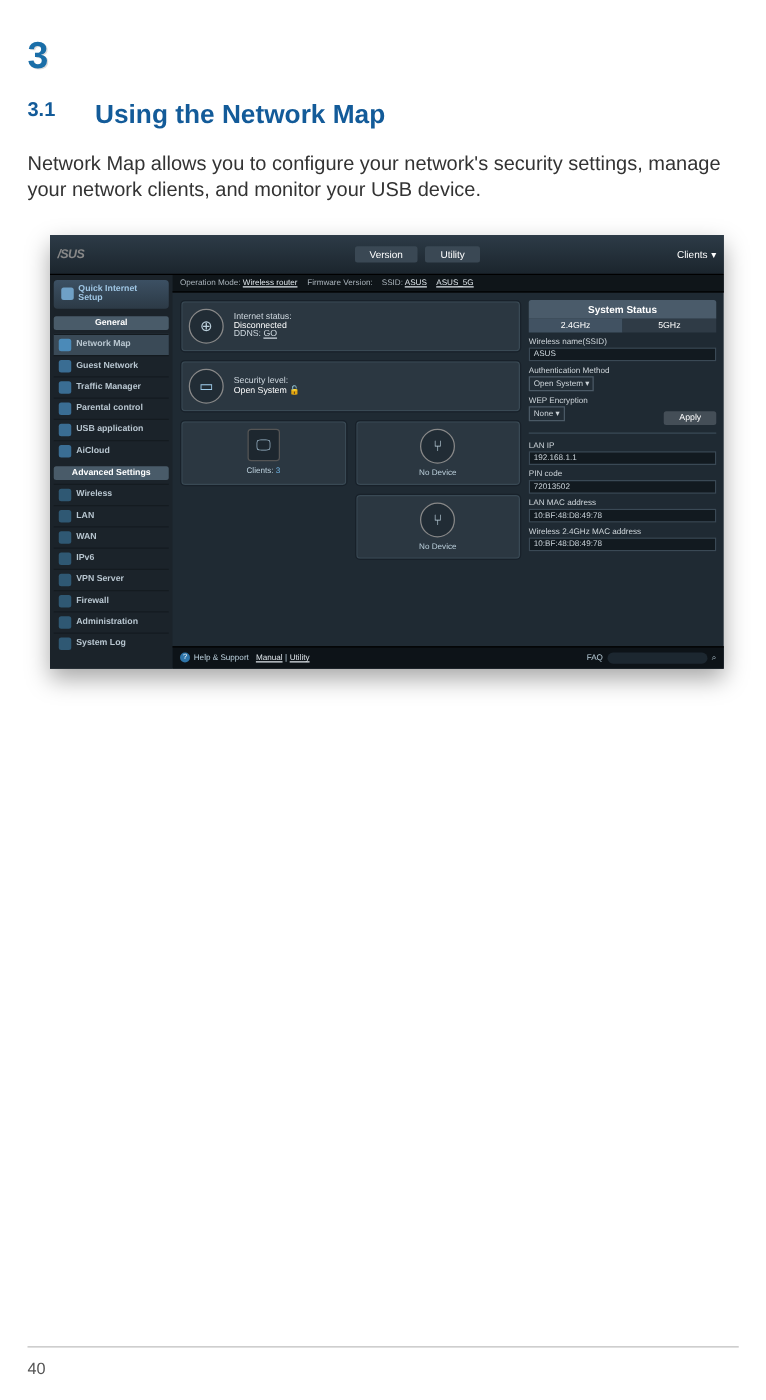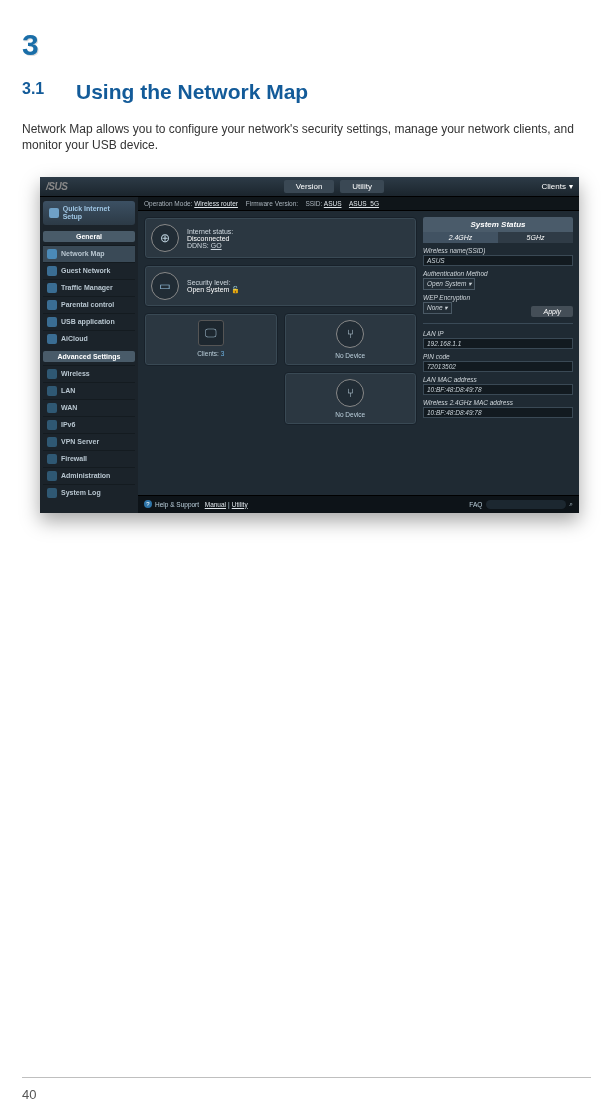--- a/index.html
+++ b/index.html
@@ -4,24 +4,24 @@
   <style>
     * { margin:0; padding:0; box-sizing:border-box; }
     body { font-family: "Segoe UI", Arial, sans-serif; width:613px; height:1120px; background:#fff; color:#333; position:relative; }
     .page { padding:20px 22px 0 22px; }
     .chapter-row { display:flex; align-items:flex-start; margin-top:8px; }
     .chapter-num { font-size:30px; font-weight:700; color:#1a6ea8; text-shadow:1px 1px 0 #ddd; width:54px; }
     .chapter-title { font-size:30px; font-weight:700; color:#1a6ea8; text-shadow:1px 1px 0 #ddd; line-height:1.15; }
     .section-row { display:flex; margin-top:18px; }
     .section-num { font-size:16px; font-weight:700; color:#135b99; width:54px; }
     .section-title { font-size:21px; font-weight:700; color:#135b99;text-align:center; }
-    .para { font-size:12px; line-height:1.3; color:#333; margin-top:18px; }
+    .para { font-size:16px; line-height:1.3; color:#333; margin-top:18px; }
     .screenshot-card { margin:24px 12px 0 18px; box-shadow:0 8px 18px rgba(0,0,0,.35); }
     .router-ui { background:#1f2a33; color:#cfd6db; font-size:8px; }
-    .ru-top { height:20px; display:flex; align-items:center; padding:0 6px; background:linear-gradient(#2d3b47,#1b252d); border-bottom:1px solid #000; }
+    .ru-top { height:32px; display:flex; align-items:center; padding:0 6px; background:linear-gradient(#2d3b47,#1b252d); border-bottom:1px solid #000; }
     .ru-logo { color:#888; font-weight:900; font-style:italic; letter-spacing:-.5px; font-size:10px; width:80px; }
     .ru-top-spacer{flex:1;}
     .ru-btn { background:#3a4854; padding:2px 12px; border-radius:2px; margin:0 3px; color:#fff; }
     .ru-lang { display:flex; align-items:center; gap:3px; color:#fff; }
     .ru-body { display:flex; }
     .ru-sidebar { width:98px; background:#1b232a; padding:4px 3px 12px 3px; }
     .sb-quick { background:linear-gradient(#3c5063,#2c3a46); border-radius:3px; padding:4px 6px; display:flex; align-items:center; gap:4px; margin-bottom:6px; }
     .sb-qicon{width:10px;height:10px;background:#6fa0c6;border-radius:2px;}
     .sb-qtext{color:#9fc6e4;font-weight:700;font-size:7px;line-height:1.1;}
     .sb-header{background:#495b69;color:#fff;font-size:7px;text-align:center;padding:2px 0;border-radius:2px;margin:4px 0 3px 0;font-weight:600;}
@@ -35,21 +35,21 @@
     .col-left{flex:1;}
     .card{background:#2b3741;border:1px solid #18212a;border-radius:4px;margin-bottom:6px;padding:6px;box-shadow:inset 0 0 0 1px #394954;}
     .card-row{display:flex;align-items:center;gap:8px;}
     .circle-icon{width:28px;height:28px;border:1px solid #888;border-radius:50%;background:#212c35;display:flex;align-items:center;justify-content:center;color:#bcd0dc;font-size:12px;}
     .card-text{font-size:7px;color:#cfd8df;}
     .card-text .hl{color:#fff;}
     .sq-icon{width:26px;height:26px;border:1px solid #555;border-radius:3px;background:#1d272f;display:flex;align-items:center;justify-content:center;color:#9cb6c8;font-size:12px;margin:0 auto;}
     .grid2{display:grid;grid-template-columns:1fr 1fr;gap:6px;}
     .grid2 .card{margin:0;text-align:center;}
     .grid2 .lbl{font-size:6.5px;margin-top:4px;color:#bcd0dc;}
-    .col-right{width:150px;font-style:italic;}
+    .col-right{width:150px;}
     .ss-title{background:#4a5b6a;color:#fff;font-weight:700;text-align:center;padding:3px 0;font-size:8px;border-radius:2px 2px 0 0;}
     .tabs{display:flex;}
     .tab{flex:1;text-align:center;padding:2px 0;background:#2f3b46;font-size:7px;color:#fff;}
     .tab.active{background:#415262;}
     .field-lbl{font-size:6.5px;color:#cfd6db;margin-top:4px;}
     .field-input{background:#121a20;border:1px solid #3a4955;padding:1px 3px;font-size:6.5px;color:#cdd6dc;margin-top:1px;}
     .select{display:inline-block;background:#222d36;border:1px solid #4a5965;padding:1px 3px;font-size:6.5px;color:#cfd6db;margin-top:1px;}
     .apply-btn{background:#444e57;color:#fff;padding:2px 12px;font-size:7px;border-radius:2px;display:inline-block;margin-top:5px;float:right;}
     .clear{clear:both;}
     .divider{height:1px;background:#3a4a57;margin:6px 0;}

